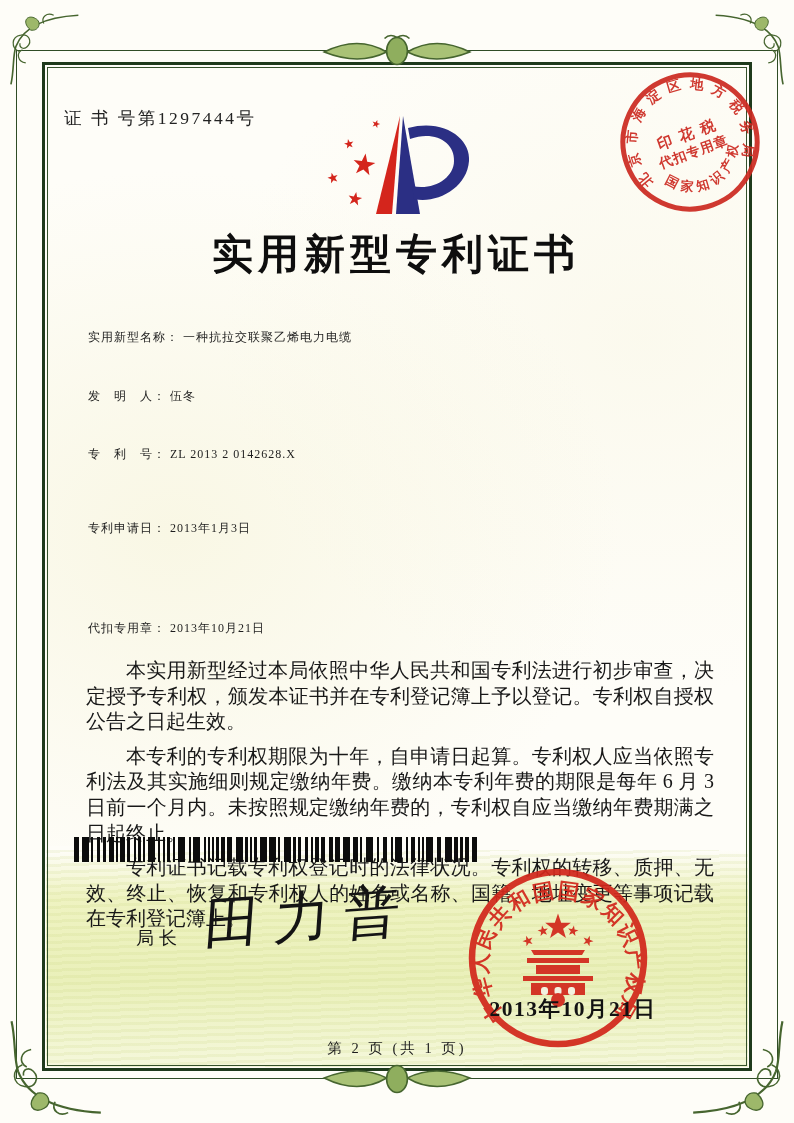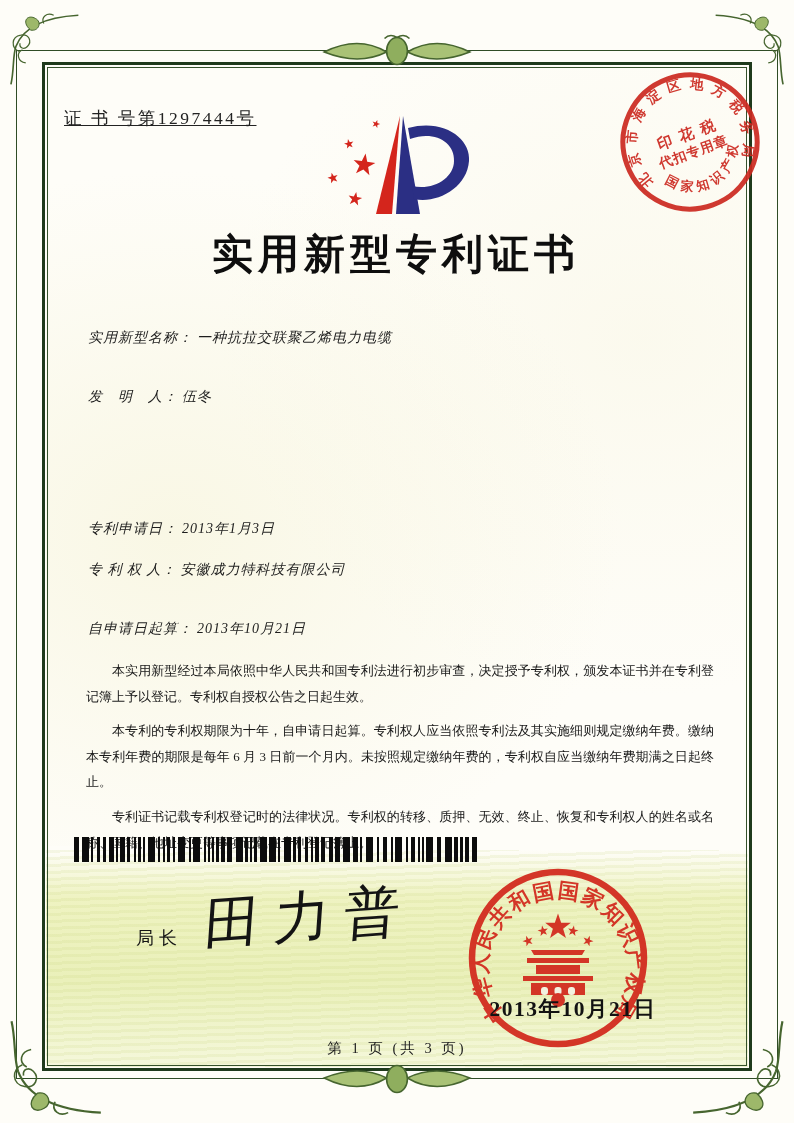--- a/index.html
+++ b/index.html
@@ -36,33 +36,33 @@
       repeating-linear-gradient(178deg, rgba(190,205,110,0.14) 0 3px, rgba(255,255,255,0) 3px 7px),
       linear-gradient(180deg, rgba(240,244,200,0) 0%, rgba(236,241,184,0.85) 22%, #eaf0ba 60%, rgba(242,246,210,0.75) 100%);
   }
   .mottle{
     position:absolute;left:46px;right:46px;top:66px;height:780px;z-index:0;
     background:
       radial-gradient(ellipse at 18% 60%, rgba(243,240,205,0.45), rgba(255,255,255,0) 55%),
       radial-gradient(ellipse at 85% 35%, rgba(246,243,218,0.35), rgba(255,255,255,0) 50%);
   }
   
-  .cert-no{position:absolute;left:64px;top:106px;font-size:17.5px;letter-spacing:2.5px;color:#222;text-decoration:underline;}
+  .cert-no{position:absolute;left:64px;top:106px;font-size:17.5px;letter-spacing:2.5px;color:#222;}
   .tax-stamp{position:absolute;left:612px;top:64px;width:156px;height:156px;opacity:.92;z-index:2;}
   .sipo-logo{position:absolute;left:318px;top:112px;width:158px;height:112px;}
   .doc-title{
     position:absolute;left:0;right:2px;top:227px;text-align:center;
     font-size:41px;font-weight:bold;letter-spacing:5px;color:#0e0e0e;
   }
   
-  .field{position:absolute;left:88px;font-size:14px;letter-spacing:1px;color:#1d1d1d;white-space:nowrap;font-style:italic;}
+  .field{position:absolute;left:88px;font-size:12px;letter-spacing:1px;color:#1d1d1d;white-space:nowrap;}
   .f1{top:329px;} .f2{top:388px;} .f3{top:446px;} .f4{top:520px;} .f5{top:561px;} .f6{top:620px;}
   .field .lbl{margin-right:4px;}
   
-  .body-text{position:absolute;left:86px;width:628px;top:658px;font-size:13px;line-height:25.6px;
+  .body-text{position:absolute;left:86px;width:628px;top:658px;font-size:20px;line-height:25.6px;
     text-align:justify;color:#181818;z-index:1;}
   .body-text p{margin:0 0 9px 0;text-indent:2em;}
   
   .barcode{position:absolute;left:74px;top:837px;width:414px;height:25px;z-index:1;font-size:0;white-space:nowrap;overflow:hidden;}
   .barcode i{display:inline-block;height:100%;background:#0c0c0c;vertical-align:top;}
   
   .director{position:absolute;left:136px;top:926px;font-size:18px;letter-spacing:5px;color:#151515;z-index:2;}
   .signature{
     position:absolute;left:204px;top:880px;font-size:56px;color:#141414;z-index:2;
     letter-spacing:14px;transform:rotate(-4deg) skewX(-8deg);font-weight:500;white-space:nowrap;
@@ -179,28 +179,28 @@
   </svg>
 
   <div class="doc-title">实用新型专利证书</div>
 
   <div class="field f1">
     <span class="lbl">实用新型名称：</span><span>一种抗拉交联聚乙烯电力电缆</span>
   </div>
   <div class="field f2">
     <span class="lbl">发　明　人：</span><span>伍冬</span>
   </div>
+  <div class="field f3">
+    <span class="lbl">专　利　号：</span><span>ZL 2013 2 0142628.X</span>
+  </div>
   <div class="field f4">
     <span class="lbl">专利申请日：</span><span>2013年1月3日</span>
   </div>
-  <div class="field f5">
-    <span class="lbl">专 利 权 人：</span><span>安徽成力特科技有限公司</span>
-  </div>
   <div class="field f6">
-    <span class="lbl">自申请日起算：</span><span>2013年10月21日</span>
+    <span class="lbl">代扣专用章：</span><span>2013年10月21日</span>
   </div>
 
   <div class="body-text">
     <p>本实用新型经过本局依照中华人民共和国专利法进行初步审查，决定授予专利权，颁发本证书并在专利登记簿上予以登记。专利权自授权公告之日起生效。</p>
     <p>本专利的专利权期限为十年，自申请日起算。专利权人应当依照专利法及其实施细则规定缴纳年费。缴纳本专利年费的期限是每年 6 月 3 日前一个月内。未按照规定缴纳年费的，专利权自应当缴纳年费期满之日起终止。</p>
     <p>专利证书记载专利权登记时的法律状况。专利权的转移、质押、无效、终止、恢复和专利权人的姓名或名称、国籍、地址变更等事项记载在专利登记簿上。</p>
   </div>
 
   <div class="barcode"><i style="width: 5px; margin-right: 3px;"></i><i style="width: 7px; margin-right: 2px;"></i><i style="width: 2px; margin-right: 4px;"></i><i style="width: 3px; margin-right: 3px;"></i><i style="width: 3px; margin-right: 3px;"></i><i style="width: 5px; margin-right: 2px;"></i><i style="width: 2px; margin-right: 2px;"></i><i style="width: 5px; margin-right: 2px;"></i><i style="width: 3px; margin-right: 4px;"></i><i style="width: 2px; margin-right: 2px;"></i><i style="width: 3px; margin-right: 2px;"></i><i style="width: 2px; margin-right: 3px;"></i><i style="width: 7px; margin-right: 3px;"></i><i style="width: 2px; margin-right: 3px;"></i><i style="width: 2px; margin-right: 2px;"></i><i style="width: 3px; margin-right: 3px;"></i><i style="width: 2px; margin-right: 3px;"></i><i style="width: 7px; margin-right: 4px;"></i><i style="width: 2px; margin-right: 2px;"></i><i style="width: 7px; margin-right: 4px;"></i><i style="width: 2px; margin-right: 2px;"></i><i style="width: 2px; margin-right: 2px;"></i><i style="width: 2px; margin-right: 2px;"></i><i style="width: 3px; margin-right: 2px;"></i><i style="width: 4px; margin-right: 2px;"></i><i style="width: 5px; margin-right: 4px;"></i><i style="width: 7px; margin-right: 2px;"></i><i style="width: 3px; margin-right: 2px;"></i><i style="width: 2px; margin-right: 2px;"></i><i style="width: 3px; margin-right: 3px;"></i><i style="width: 7px; margin-right: 2px;"></i><i style="width: 7px; margin-right: 2px;"></i><i style="width: 2px; margin-right: 4px;"></i><i style="width: 7px; margin-right: 2px;"></i><i style="width: 3px; margin-right: 2px;"></i><i style="width: 3px; margin-right: 4px;"></i><i style="width: 3px; margin-right: 3px;"></i><i style="width: 2px; margin-right: 2px;"></i><i style="width: 4px; margin-right: 2px;"></i><i style="width: 4px; margin-right: 4px;"></i><i style="width: 4px; margin-right: 2px;"></i><i style="width: 5px; margin-right: 3px;"></i><i style="width: 7px; margin-right: 3px;"></i><i style="width: 5px; margin-right: 2px;"></i><i style="width: 2px; margin-right: 4px;"></i><i style="width: 7px; margin-right: 4px;"></i><i style="width: 2px; margin-right: 4px;"></i><i style="width: 4px; margin-right: 4px;"></i><i style="width: 2px; margin-right: 2px;"></i><i style="width: 7px; margin-right: 4px;"></i><i style="width: 2px; margin-right: 3px;"></i><i style="width: 4px; margin-right: 3px;"></i><i style="width: 2px; margin-right: 2px;"></i><i style="width: 2px; margin-right: 2px;"></i><i style="width: 7px; margin-right: 4px;"></i><i style="width: 4px; margin-right: 4px;"></i><i style="width: 7px; margin-right: 2px;"></i><i style="width: 4px; margin-right: 2px;"></i><i style="width: 3px; margin-right: 2px;"></i><i style="width: 4px; margin-right: 3px;"></i><i style="width: 5px; margin-right: 3px;"></i></div>
 
@@ -229,15 +229,15 @@
       <g fill="#f3f2e2">
         <rect x="-17" y="29" width="7" height="8" rx="3"></rect>
         <rect x="-3.5" y="29" width="7" height="8" rx="3"></rect>
         <rect x="10" y="29" width="7" height="8" rx="3"></rect>
       </g>
       <circle cx="0" cy="42" r="7"></circle>
     </g>
   </svg>
   <div class="seal-date">2013年10月21日</div>
 
-  <div class="page-footer">第 1 页 (共 3 页)</div>
+  <div class="page-footer">第 2 页 (共 1 页)</div>
 
 </div>
 
 </body></html>

